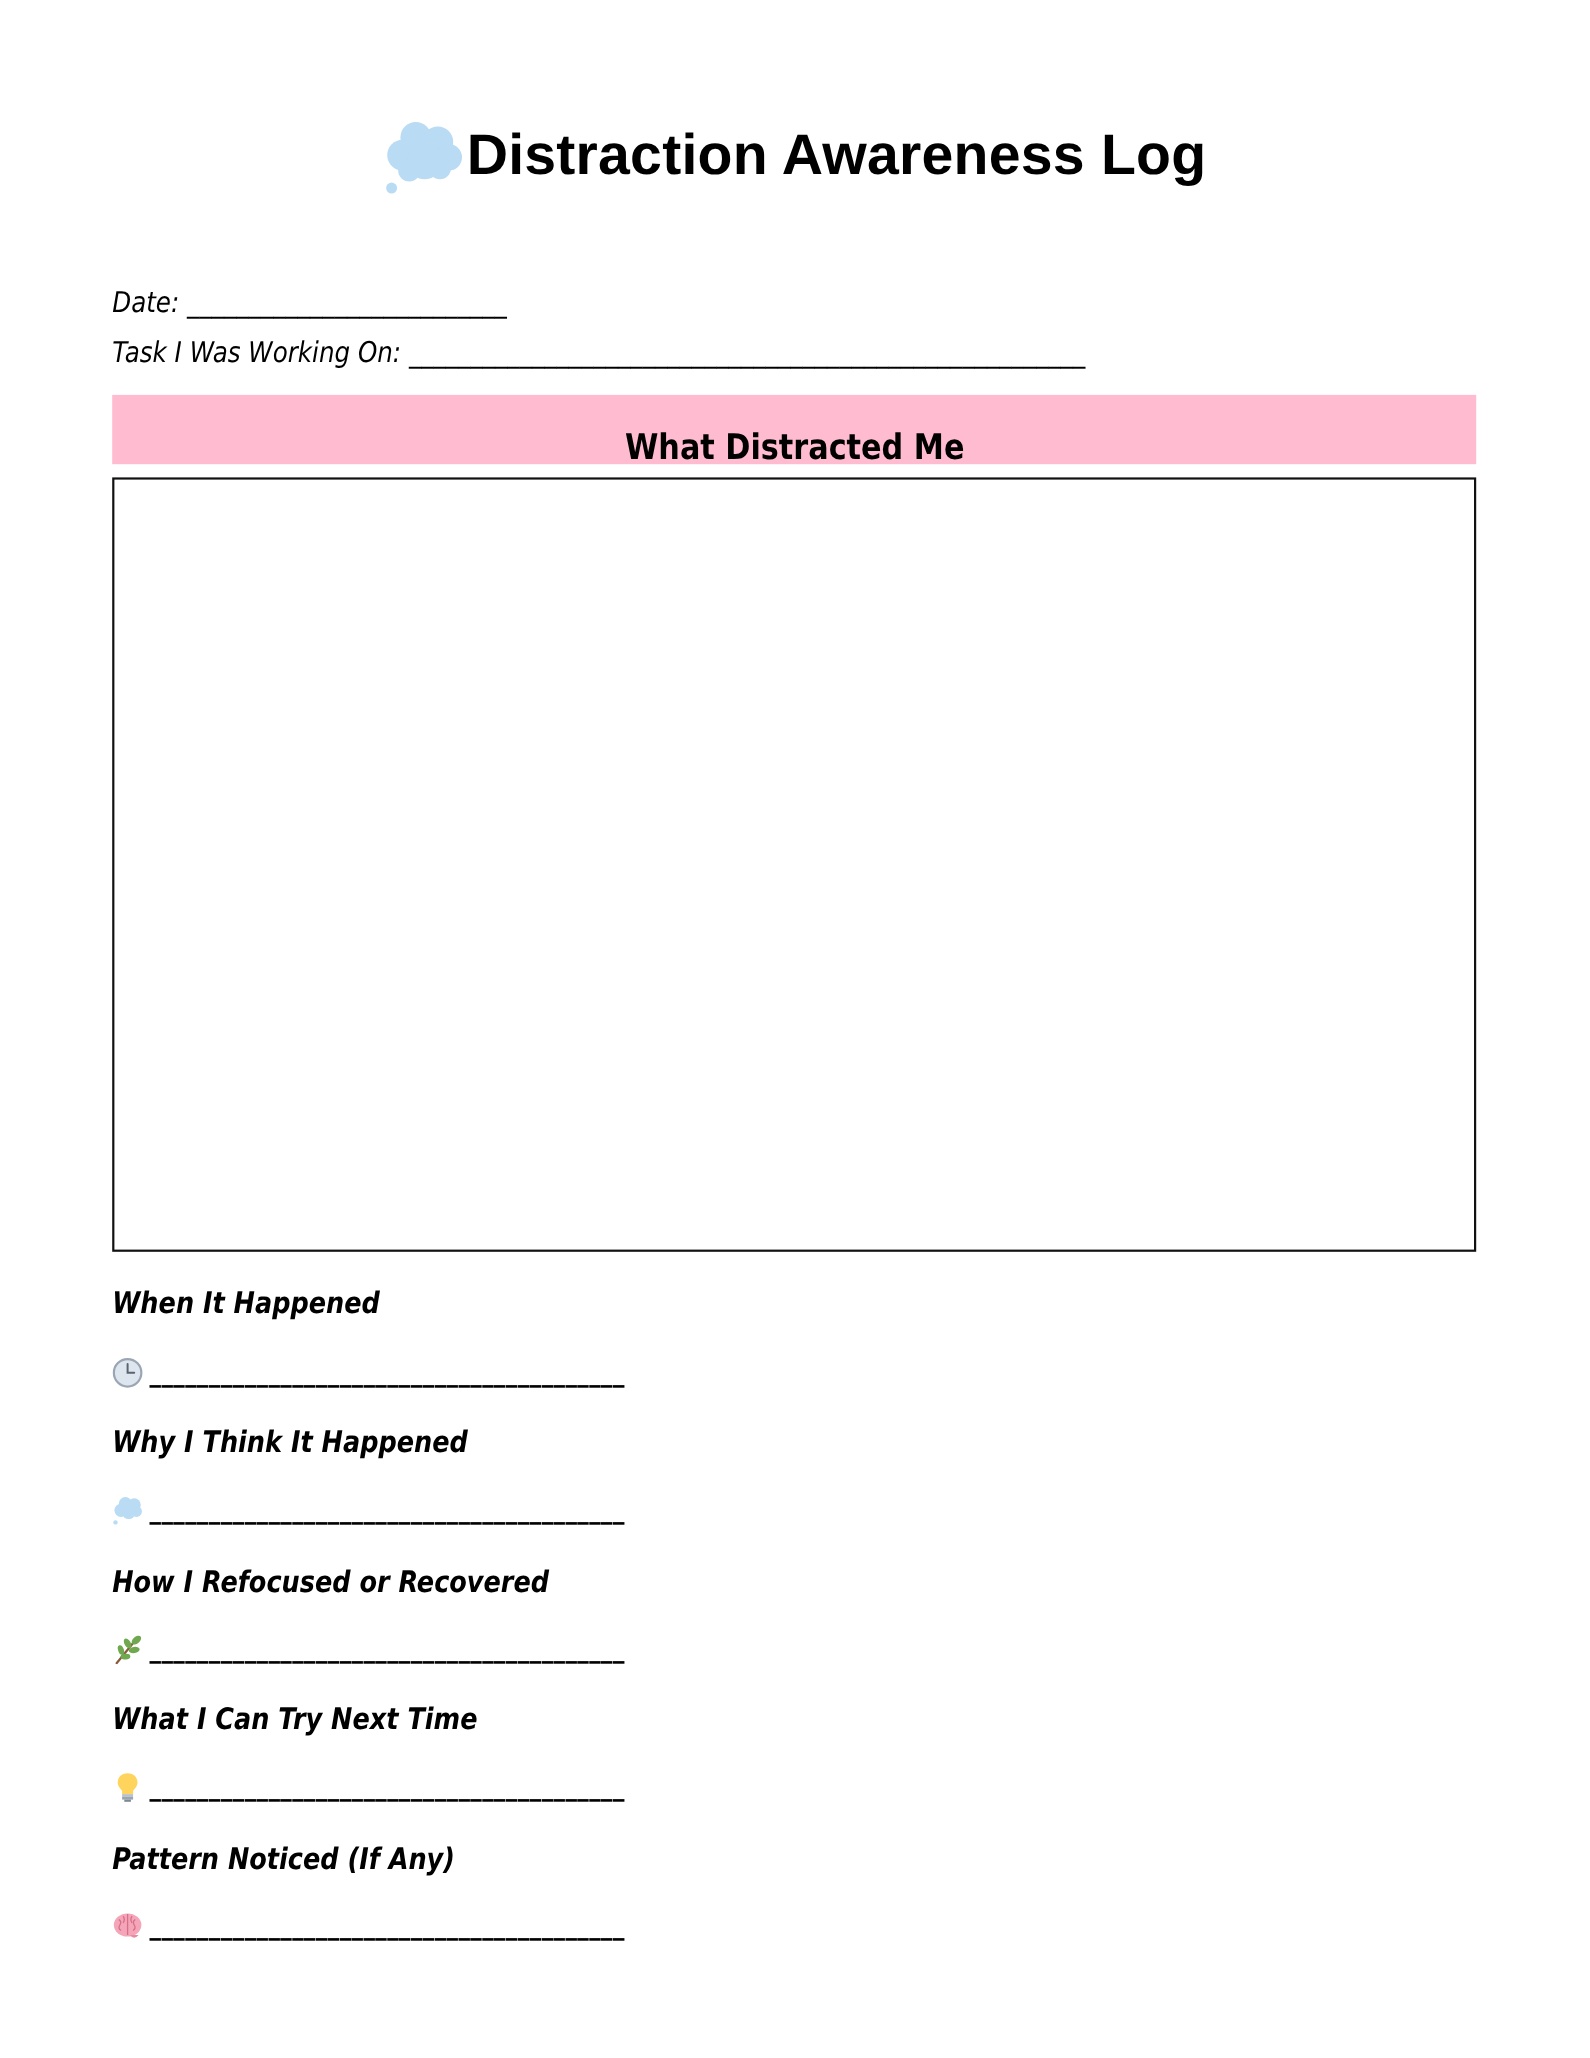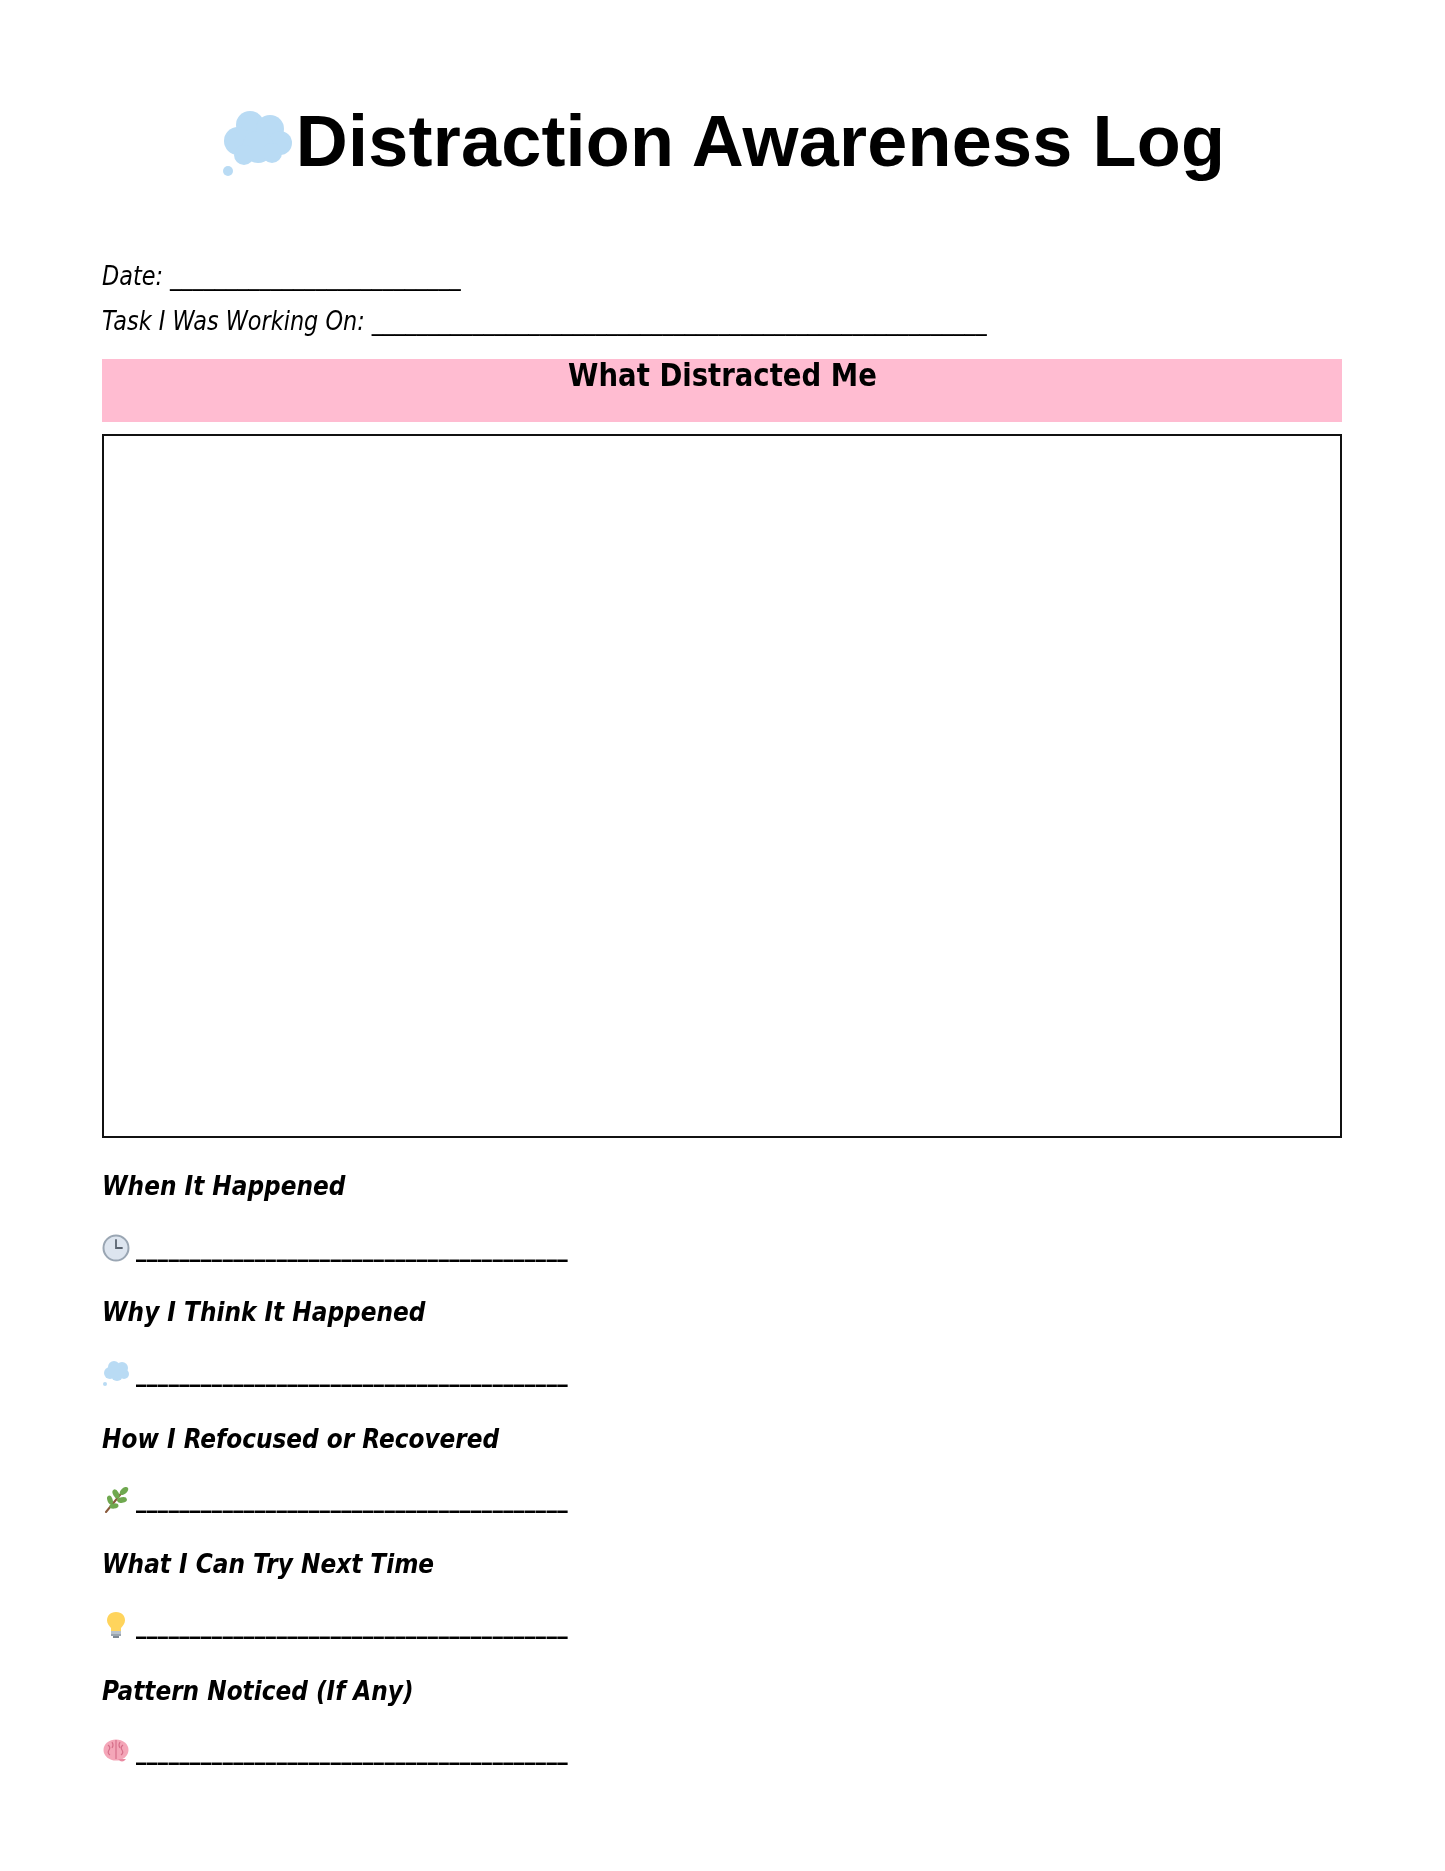--- a/index.html
+++ b/index.html
@@ -1,22 +1,22 @@
 <!DOCTYPE html>
 <html><head>
   <meta charset="utf-8">
   <style>
     html, body { margin: 0; padding: 0; background: #ffffff; }
     body { width: 1445px; height: 1871px; position: relative; overflow: hidden; color: #000; }
     .title-row { position: absolute; left: 0; right: 0; top: 96px; height: 90px; display: flex; justify-content: center; align-items: center; }
     .title-icon { width: 74px; height: 72px; margin-right: 2px; margin-top: 4px; }
-    .title { font-family: "Liberation Sans", sans-serif; font-weight: bold; font-size: 72px; letter-spacing: 0.2px; line-height: 1; white-space: nowrap; }
+    .title { font-family: "Liberation Sans", sans-serif; font-weight: bold; font-size: 52px; letter-spacing: 0.2px; line-height: 1; white-space: nowrap; }
     .meta-line { position: absolute; left: 102px; font-family: "DejaVu Sans", sans-serif; font-style: italic; font-size: 26px; line-height: 1; white-space: nowrap; transform: scaleX(0.86); transform-origin: left center; }
     .meta-line .blank { letter-spacing: 0; }
-    .band { position: absolute; left: 102px; top: 359px; width: 1240px; height: 63px; background: #FFBCD1; display: flex; align-items: flex-start; justify-content: center; }
+    .band { position: absolute; left: 102px; top: 359px; width: 1240px; height: 63px; background: #FFBCD1; display: flex; align-items: flex-end; justify-content: center; }
     .band-label { font-family: "DejaVu Sans", sans-serif; font-weight: bold; font-size: 32px; transform: scaleX(0.86); line-height: 1; }
     .box { position: absolute; left: 102px; top: 434px; width: 1236px; height: 700px; border: 2px solid #111; background: #fff; }
     .section-head { position: absolute; left: 102px; font-family: "DejaVu Sans", sans-serif; font-style: italic; font-weight: bold; font-size: 27px; line-height: 1; white-space: nowrap; transform: scaleX(0.86); transform-origin: left center; }
     .fill-row { position: absolute; left: 102px; height: 32px; display: flex; align-items: flex-start; }
     .fill-icon { width: 28px; height: 28px; margin-right: 6px; flex: 0 0 auto; }
     .fill-line { font-family: "DejaVu Sans", sans-serif; font-weight: bold; font-size: 26px; line-height: 1; white-space: nowrap; transform: scaleX(0.8); transform-origin: left bottom; letter-spacing: 0.5px; }
     svg { display: block; }
   </style>
 </head>
 <body>

